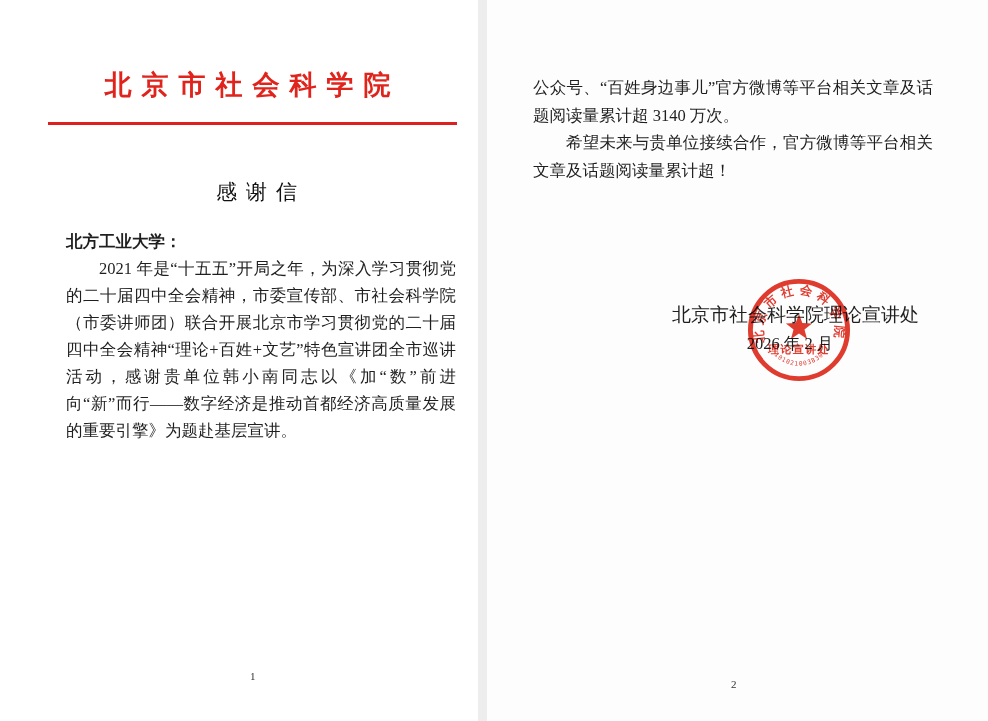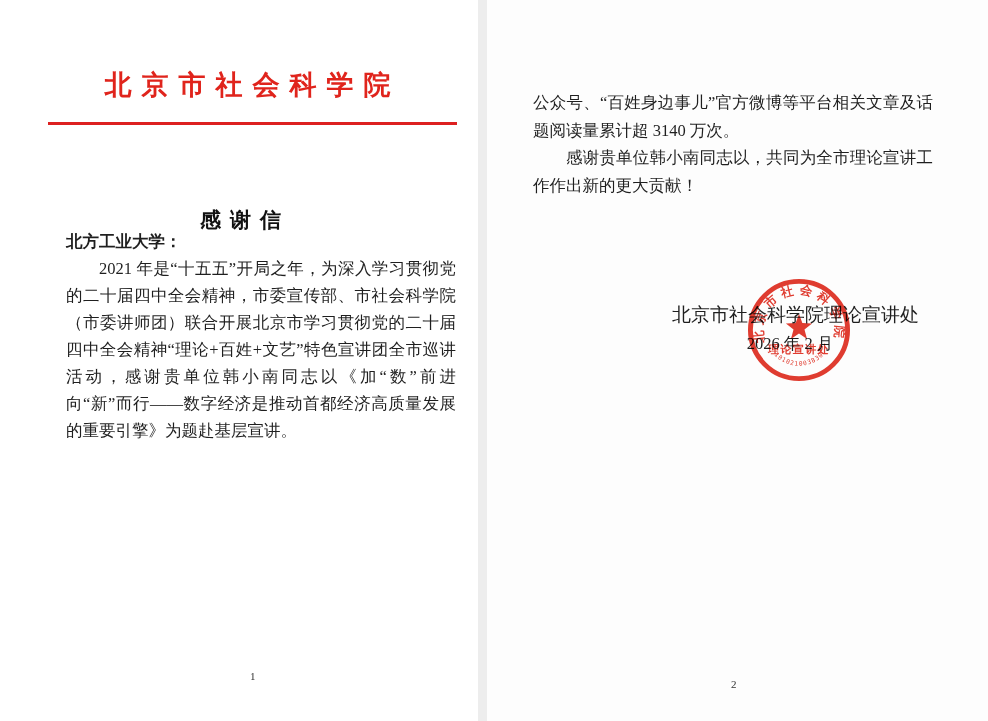--- a/index.html
+++ b/index.html
@@ -18,37 +18,36 @@
   .letterhead{
     position:absolute;left:48px;top:68px;width:409px;
     text-align:center;font-weight:bold;font-size:27px;line-height:34px;
     letter-spacing:10px;color:#e0241c;white-space:nowrap;
   }
   .letterhead-rule{
     position:absolute;left:48px;top:122px;width:409px;height:3px;
     background:#dd2020;
   }
   .letter-title{
-    position:absolute;left:50px;top:178px;width:390px;
-    text-align:center;font-weight:bold;font-size:21px;letter-spacing:9px;
+    position:absolute;left:66px;top:178px;width:390px;
+    text-align:center;font-weight:normal;font-size:21px;letter-spacing:9px;
     color:#111;
-    margin-top:28px;
   }
   .body-block{
     position:absolute;left:66px;top:228px;width:390px;
     font-size:16.5px;line-height:27px;text-align:justify;
   }
   .salutation{font-weight:bold;margin:0;font-family:Liberation Serif, serif;}
   .body-block p{margin:0;text-indent:2em;}
   .body-block p.no-indent{text-indent:0;}
 
   
   .body-block2{
     position:absolute;left:46px;top:74px;width:400px;
-    font-size:16.5px;line-height:27.5px;text-align:justify;margin-top:15px;
+    font-size:16.5px;line-height:27.5px;text-align:justify;
   }
   .signature-line{
     position:absolute;right:69px;top:302px;
     font-size:19px;white-space:nowrap;
   }
   .date-line{
     position:absolute;left:303px;top:333px;transform:translateX(-50%);
     font-size:16.5px;white-space:nowrap;
   }
   .seal{
@@ -79,21 +78,21 @@
 
     <div class="page-number pn1">1</div>
   </div>
 
   <div class="page-gap"></div>
 
   <div class="page right">
 
     <div class="body-block2">
       <p class="no-indent" style="text-indent:0;margin:0;">公众号、“百姓身边事儿”官方微博等平台相关文章及话题阅读量累计超 3140 万次。</p>
-      <p style="text-indent:2em;margin:0;">感谢贵单位韩小南同志以，共同为全市理论宣讲工作作出新的更大贡献！</p>
+      <p style="text-indent:2em;margin:0;">希望未来与贵单位接续合作，官方微博等平台相关文章及话题阅读量累计超！</p>
     </div>
 
     <div class="signature-line">北京市社会科学院理论宣讲处</div>
     <div class="date-line">2026 年 2 月</div>
 
     <svg class="seal" viewBox="0 0 120 120">
       <circle cx="60" cy="60" r="55" fill="none" stroke="#df2b1e" stroke-width="5.5"></circle>
       <defs>
         <path id="sealTopArc" d="M 21.5,74.5 A 41,41 0 1 1 98.5,74.5" fill="none"></path>
         <path id="sealBottomArc" d="M 32.5,89 A 39,39 0 0 0 87.5,89" fill="none"></path>

